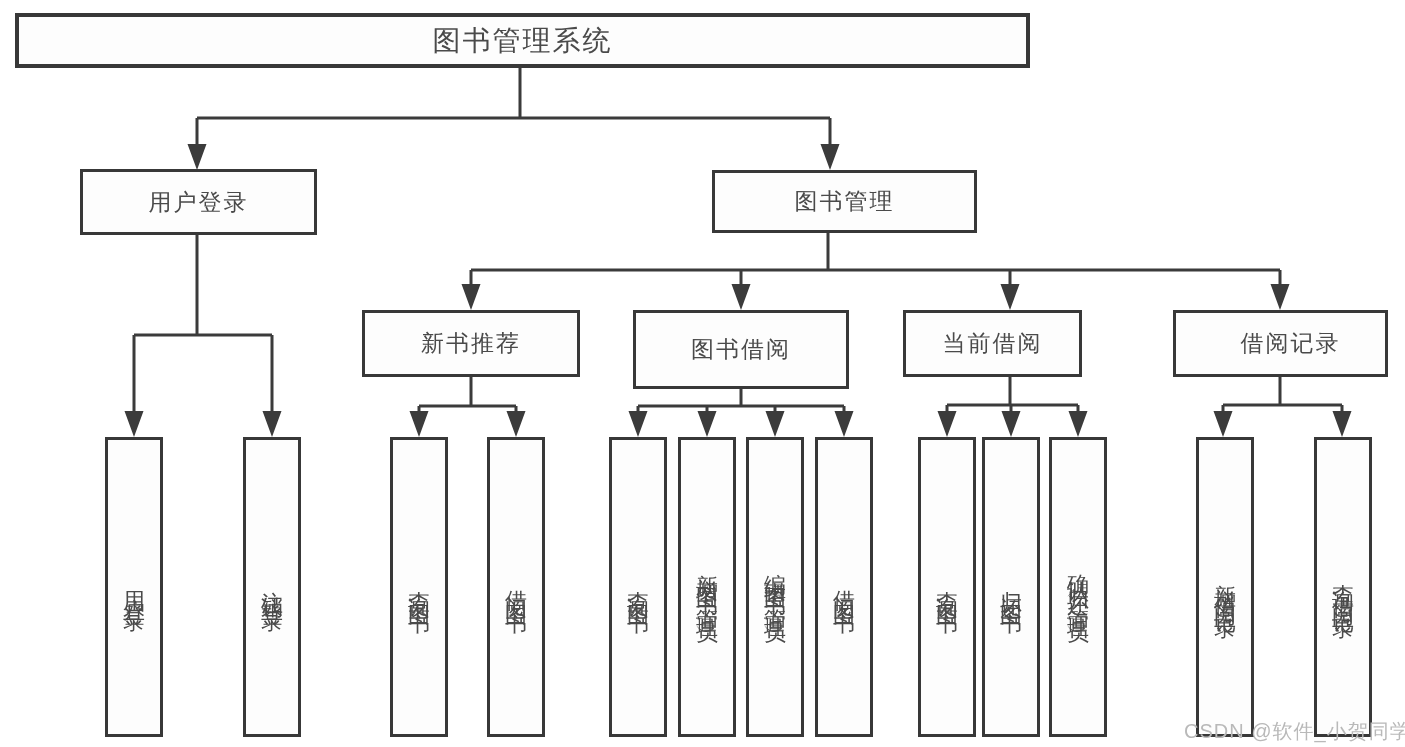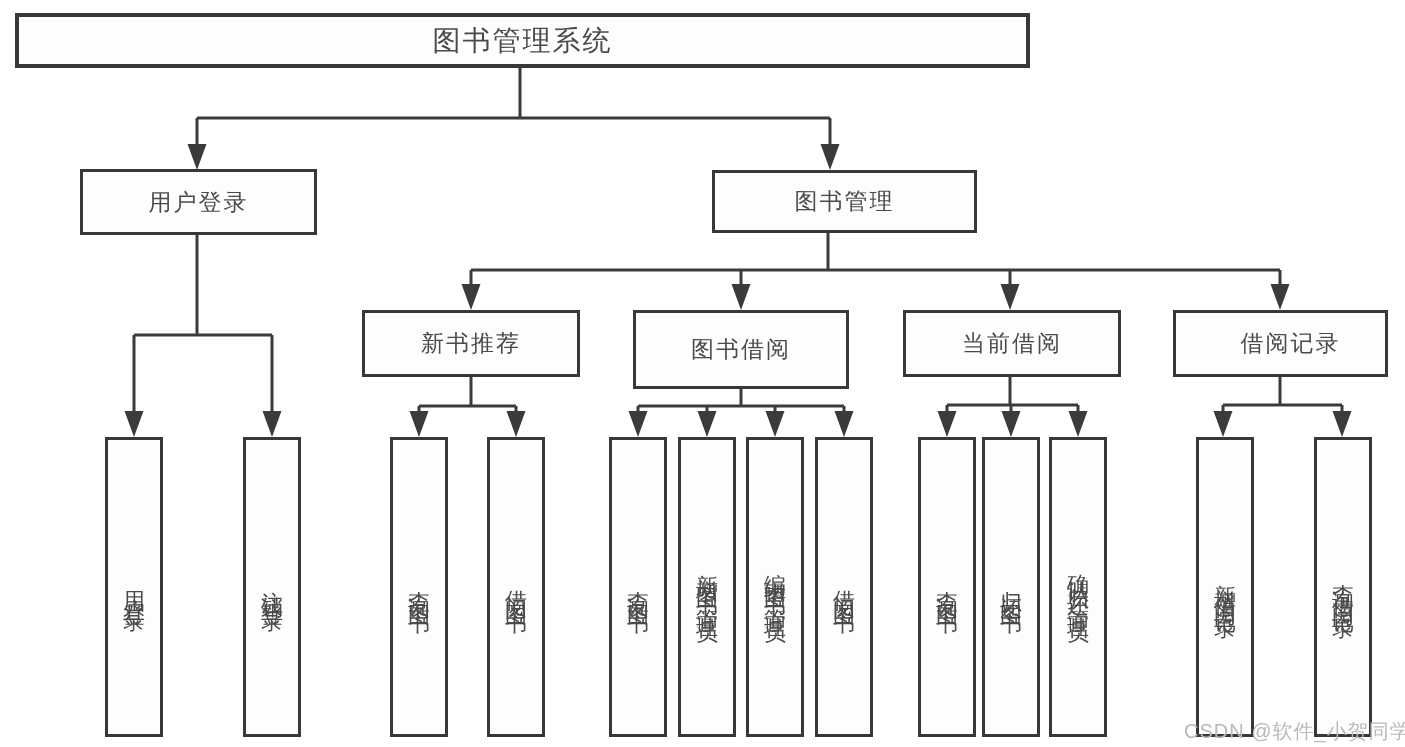--- a/index.html
+++ b/index.html
@@ -89,21 +89,21 @@
       M1332.5 411 L1351.5 411 L1342 437 Z"></path>
   </svg>
 
   <div class="node root" style="left:15px; top:13px; width:1015px; height:55px;">图书管理系统</div>
 
   <div class="node" style="left:80px; top:169px; width:237px; height:66px;">用户登录</div>
   <div class="node" style="left:712px; top:170px; width:265px; height:63px;">图书管理</div>
 
   <div class="node" style="left:362px; top:310px; width:218px; height:67px;">新书推荐</div>
   <div class="node" style="left:633px; top:310px; width:216px; height:79px;">图书借阅</div>
-  <div class="node" style="left:903px; top:310px; width:218px; height:67px;">当前借阅</div>
+  <div class="node" style="left:903px; top:310px; width:179px; height:67px;">当前借阅</div>
   <div class="node" style="left:1173px; top:310px; width:215px; height:67px;padding-left:20px;">借阅记录</div>
 
   <div class="leaf" style="left:105px;">
     <span>用户登录</span>
   </div>
   <div class="leaf" style="left:243px;">
     <span>注销登录</span>
   </div>
 
   <div class="leaf" style="left:390px;">

